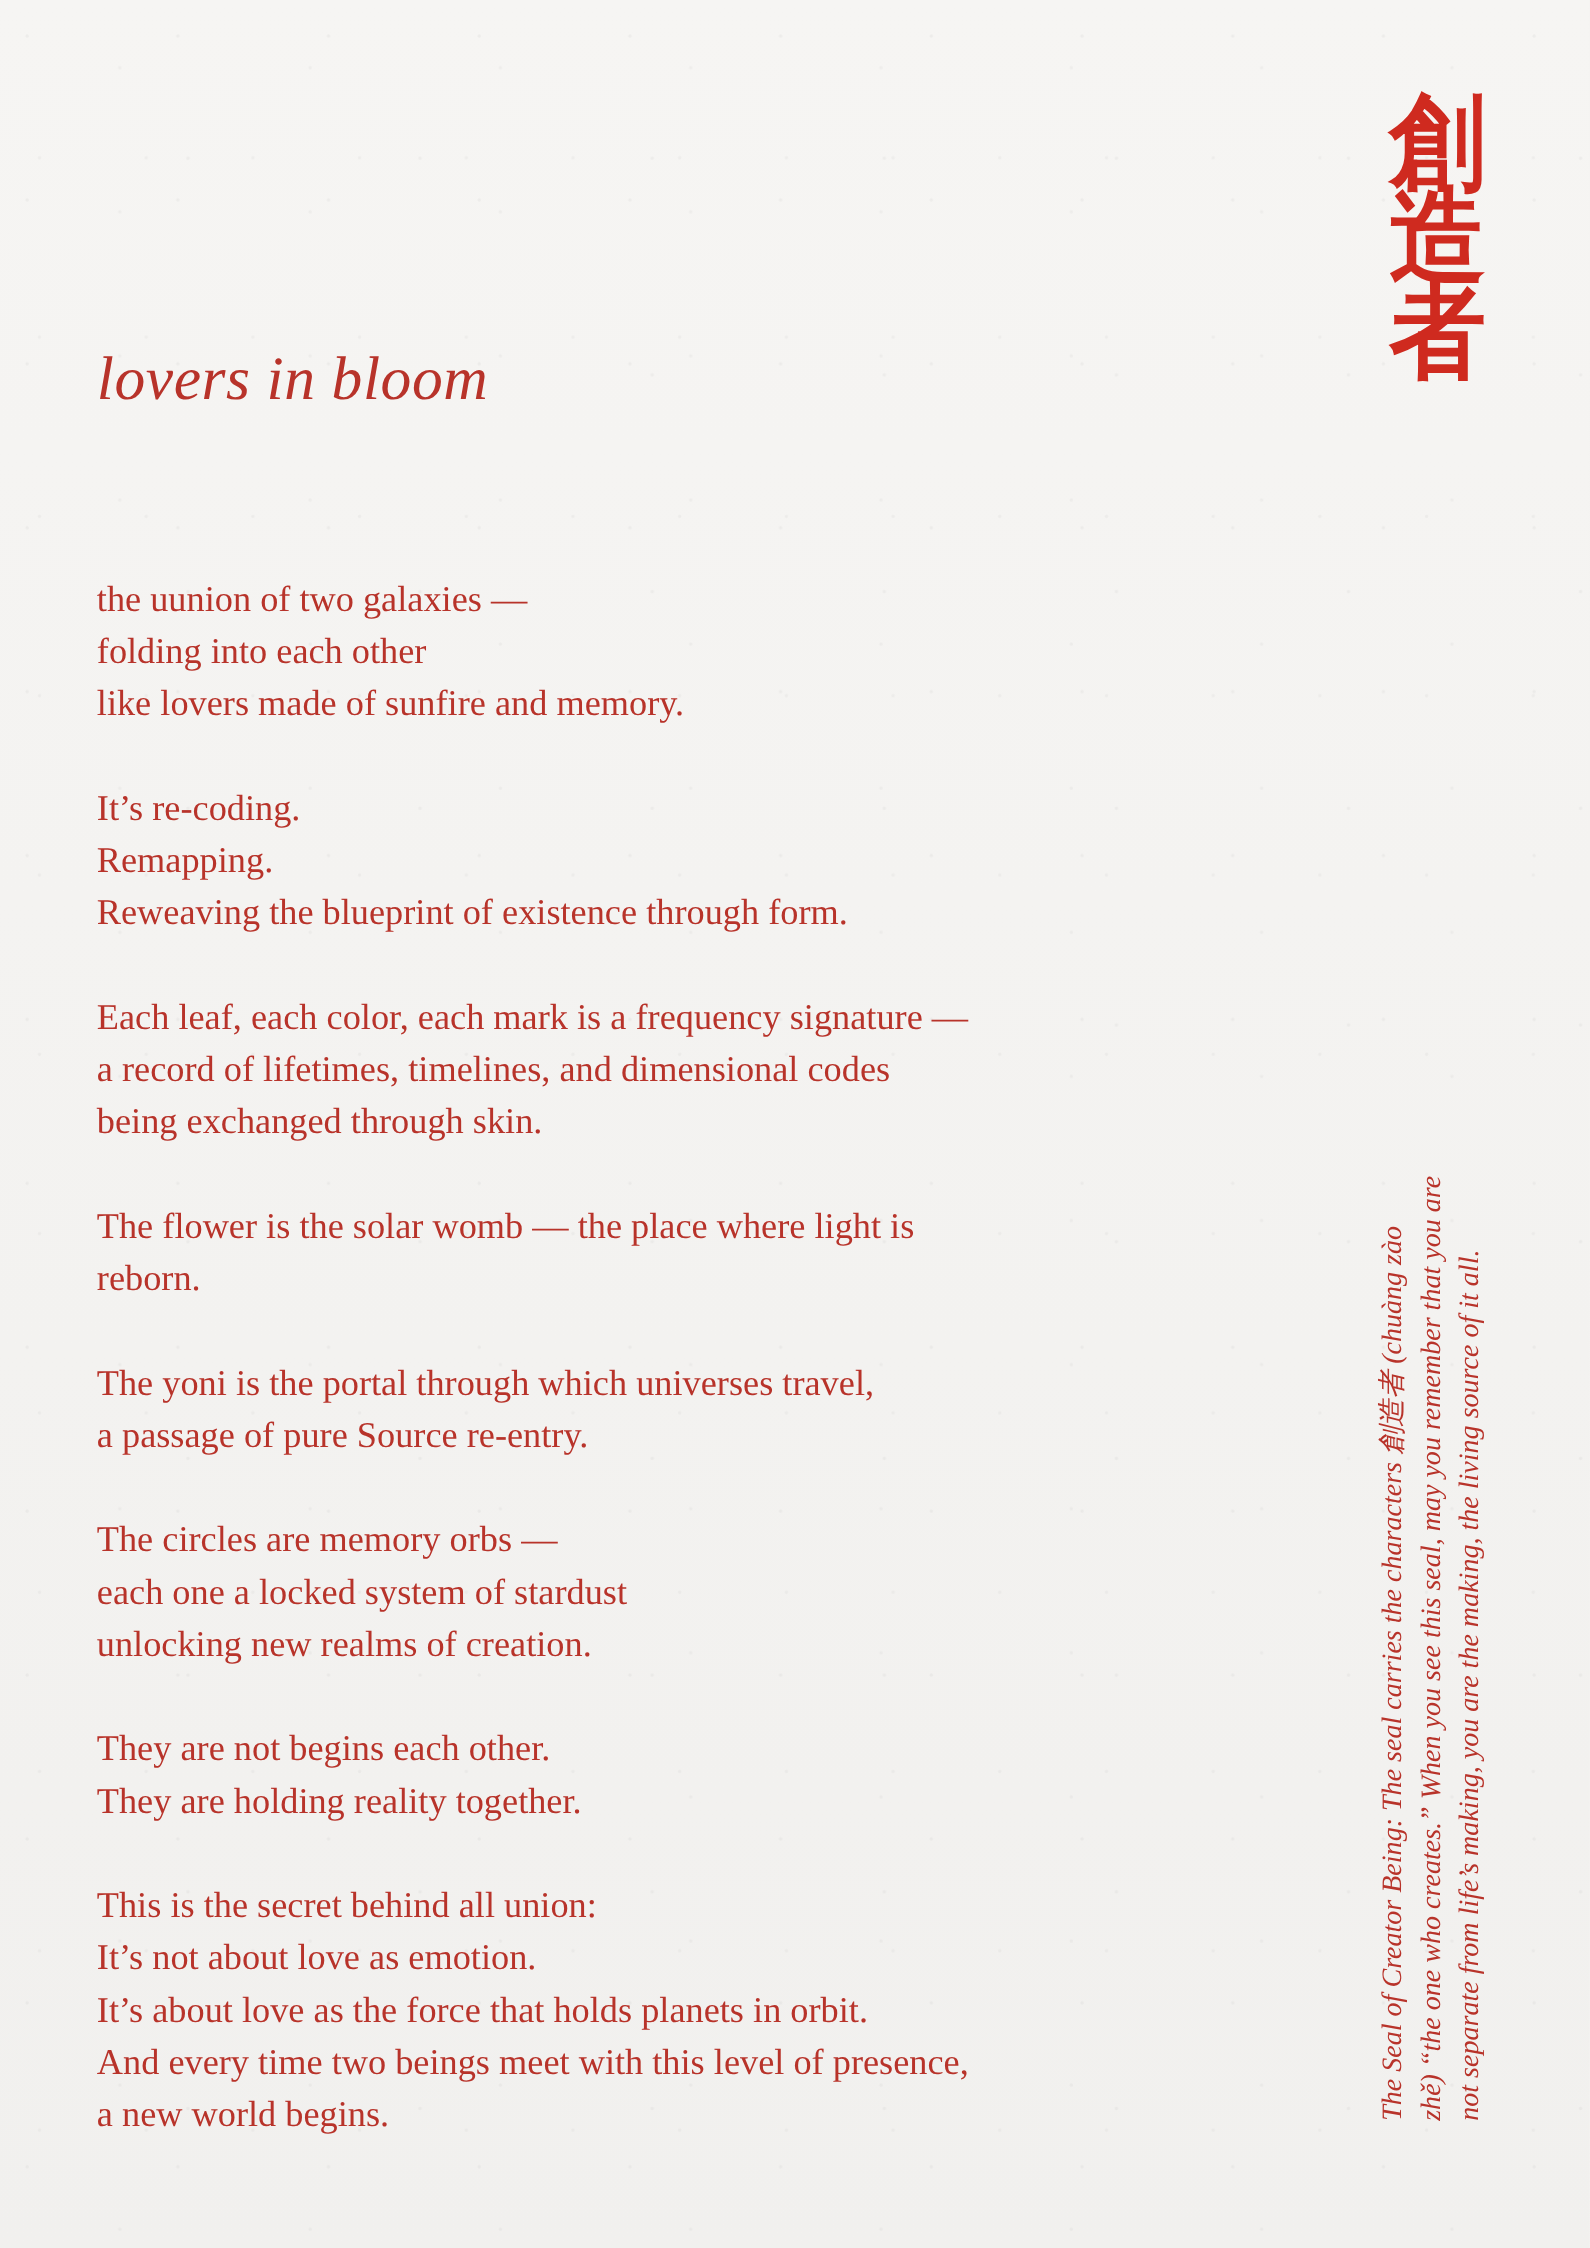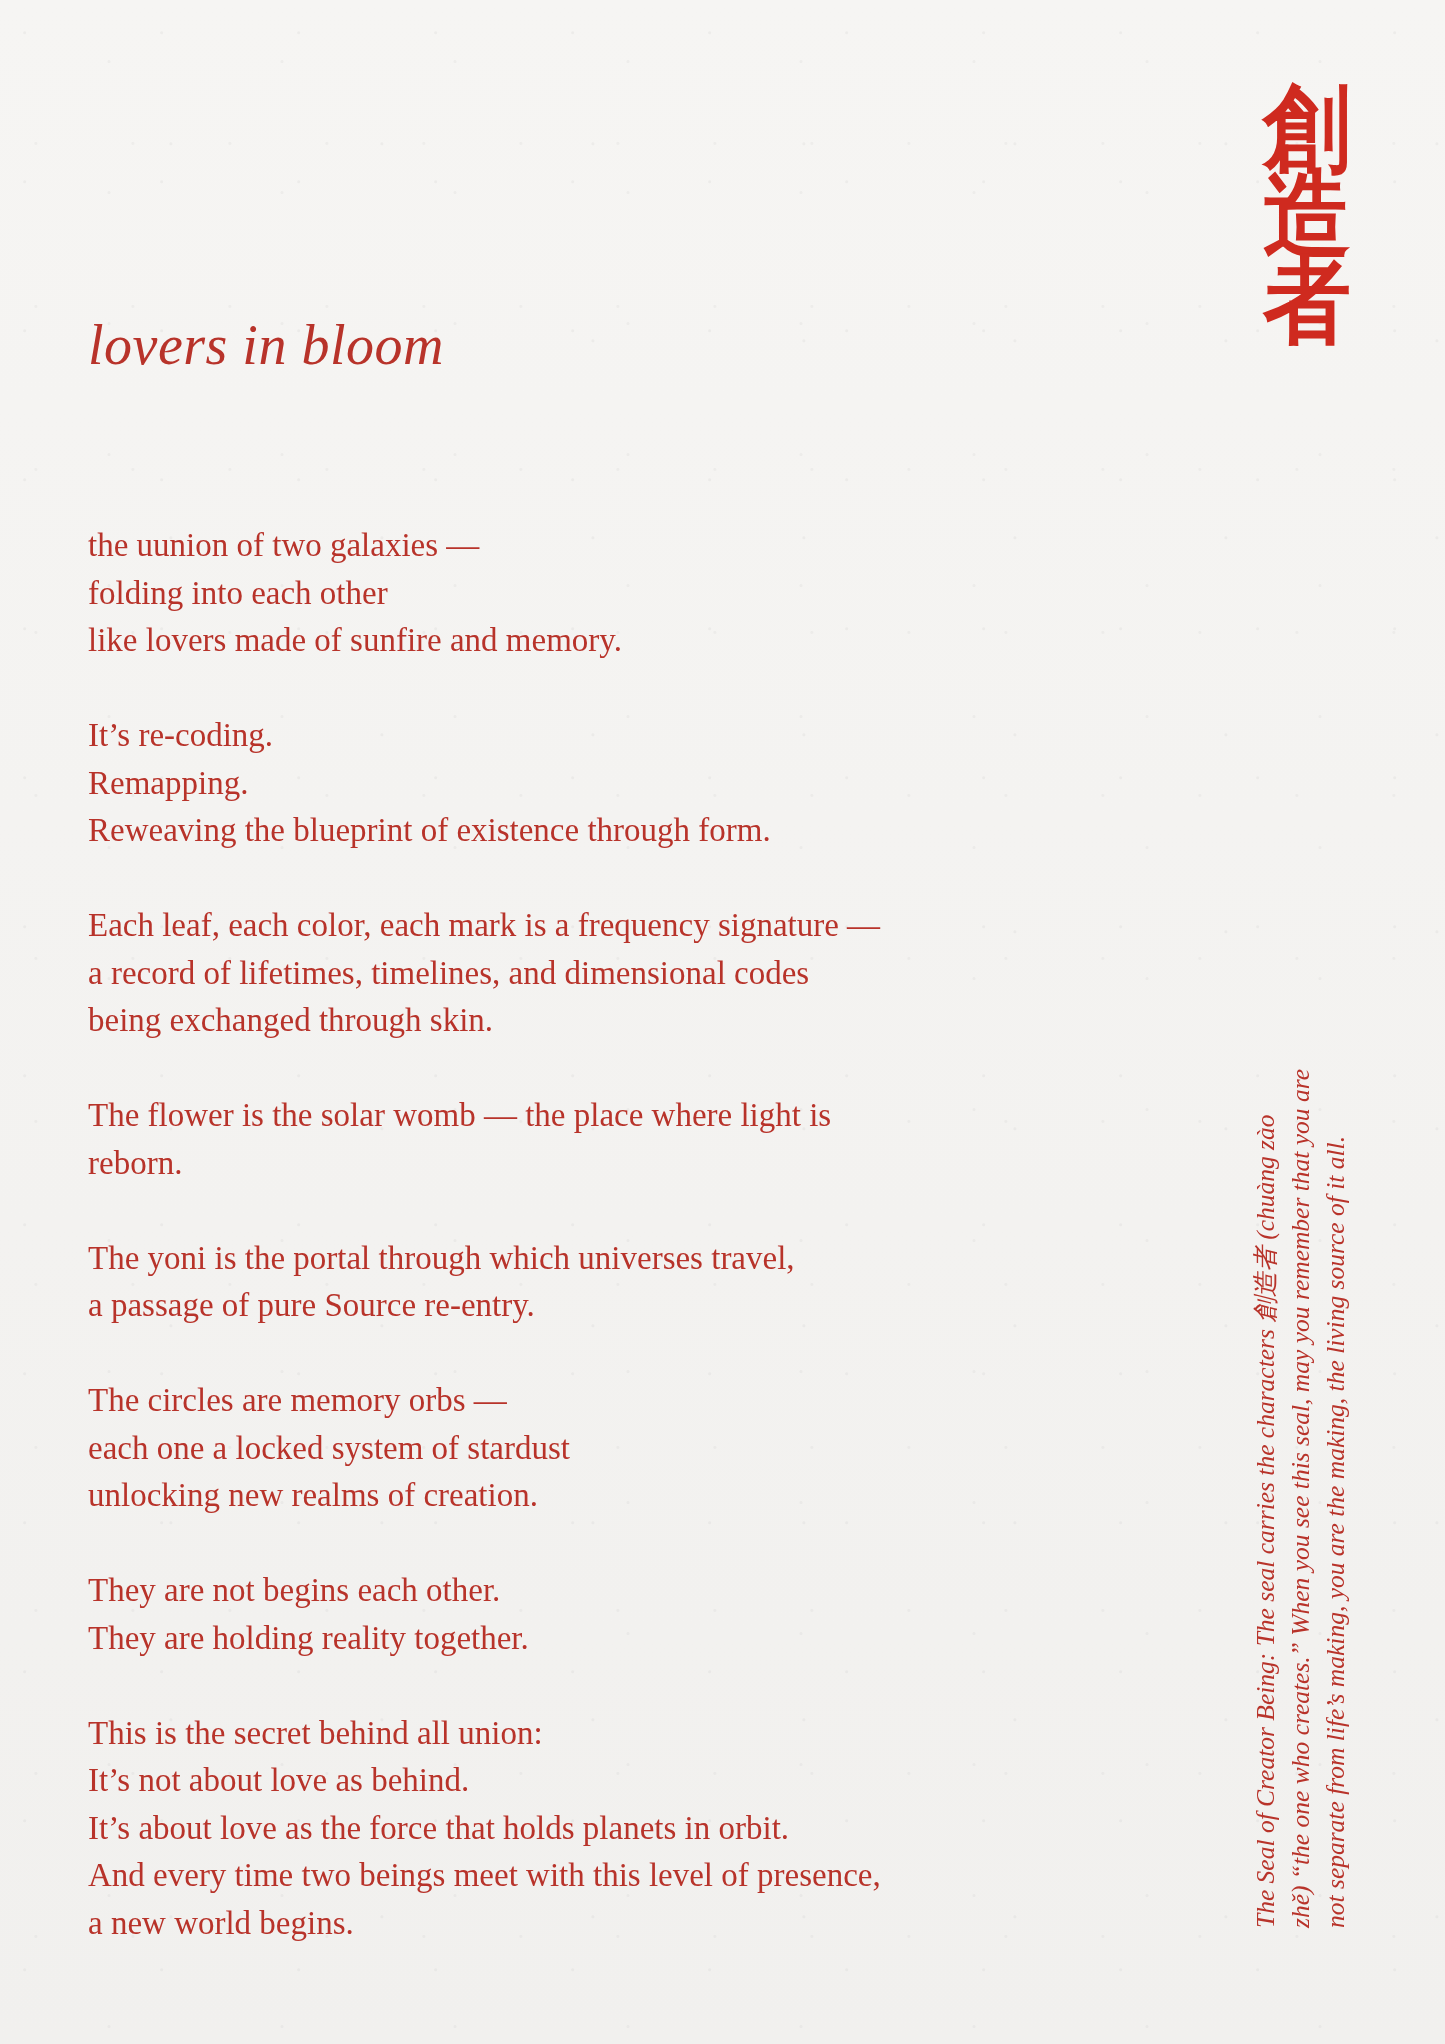--- a/index.html
+++ b/index.html
@@ -121,21 +121,21 @@
       <span class="line">The circles are memory orbs —</span>
       <span class="line">each one a locked system of stardust</span>
       <span class="line">unlocking new realms of creation.</span>
     </p>
     <p class="stanza">
       <span class="line">They are not begins each other.</span>
       <span class="line">They are holding reality together.</span>
     </p>
     <p class="stanza">
       <span class="line">This is the secret behind all union:</span>
-      <span class="line">It’s not about love as behind.</span>
+      <span class="line">It’s not about love as emotion.</span>
       <span class="line">It’s about love as the force that holds planets in orbit.</span>
       <span class="line">And every time two beings meet with this level of presence,</span>
       <span class="line">a new world begins.</span>
     </p>
   </div>
 
   <div class="sidenote">
     <span class="sline">The Seal of Creator Being: The seal carries the characters 創造者 (chuàng zào</span>
     <span class="sline">zhě) “the one who creates.” When you see this seal, may you remember that you are</span>
     <span class="sline">not separate from life’s making, you are the making, the living source of it all.</span>

